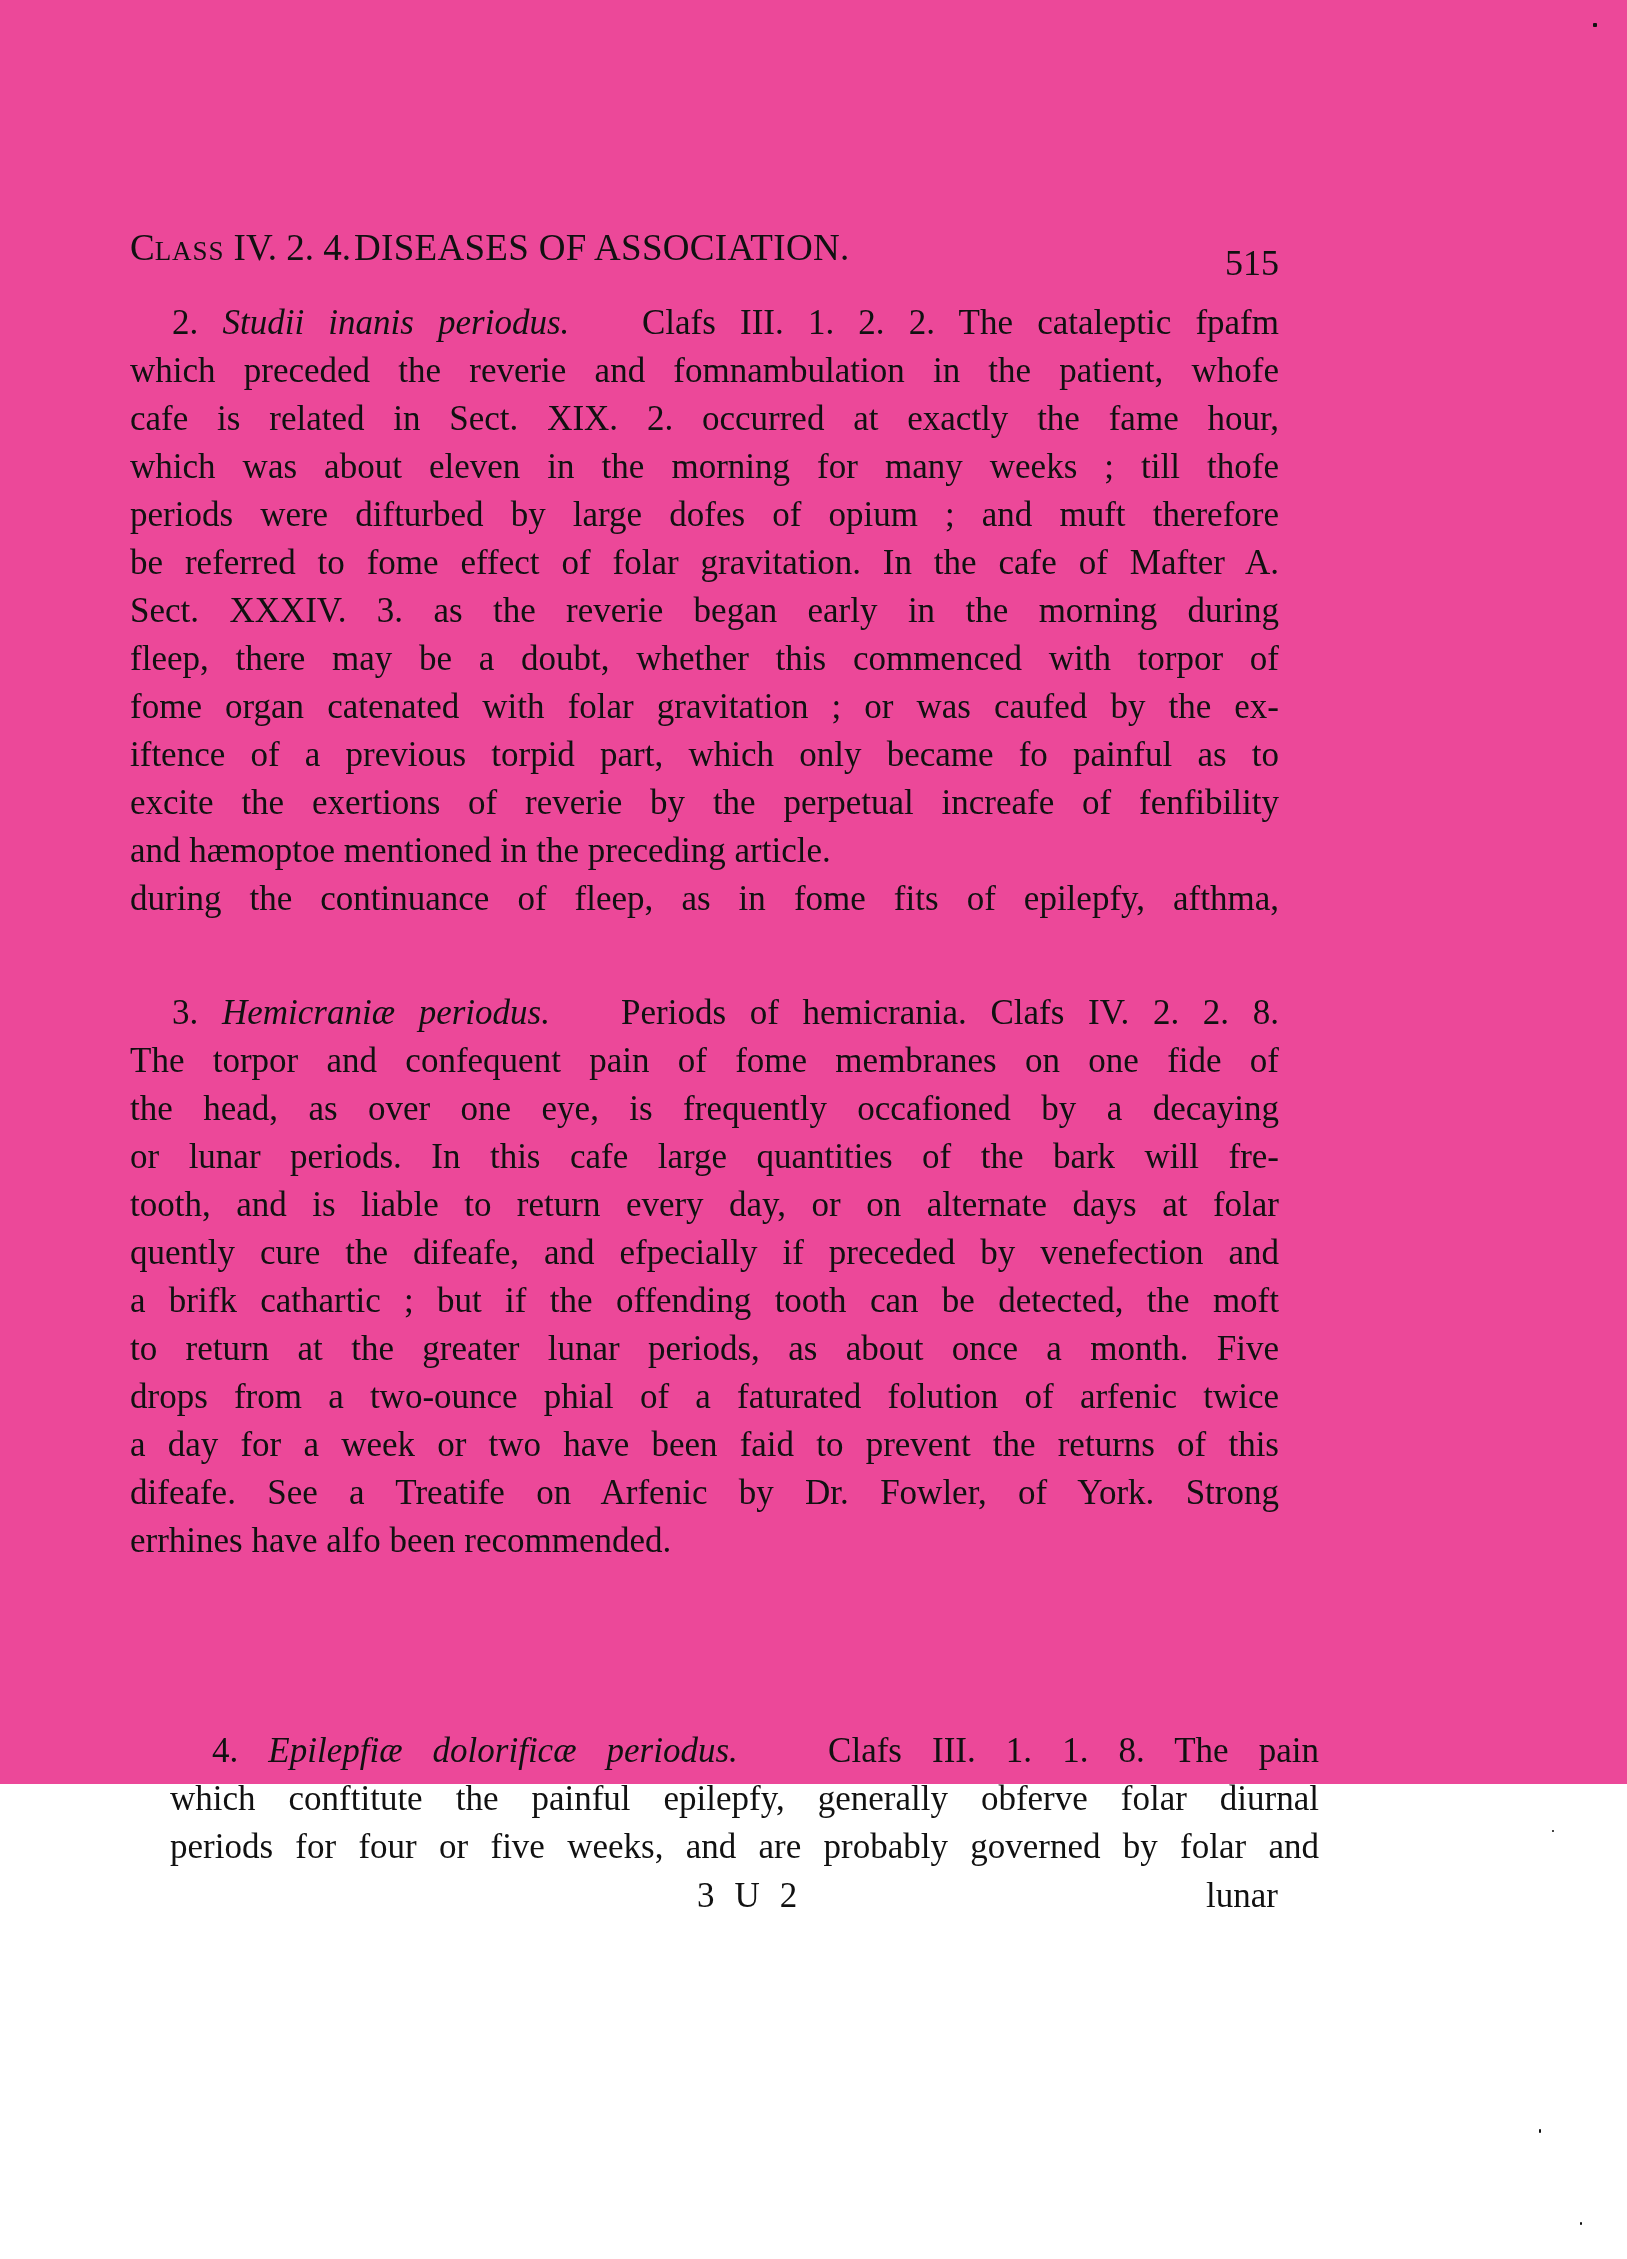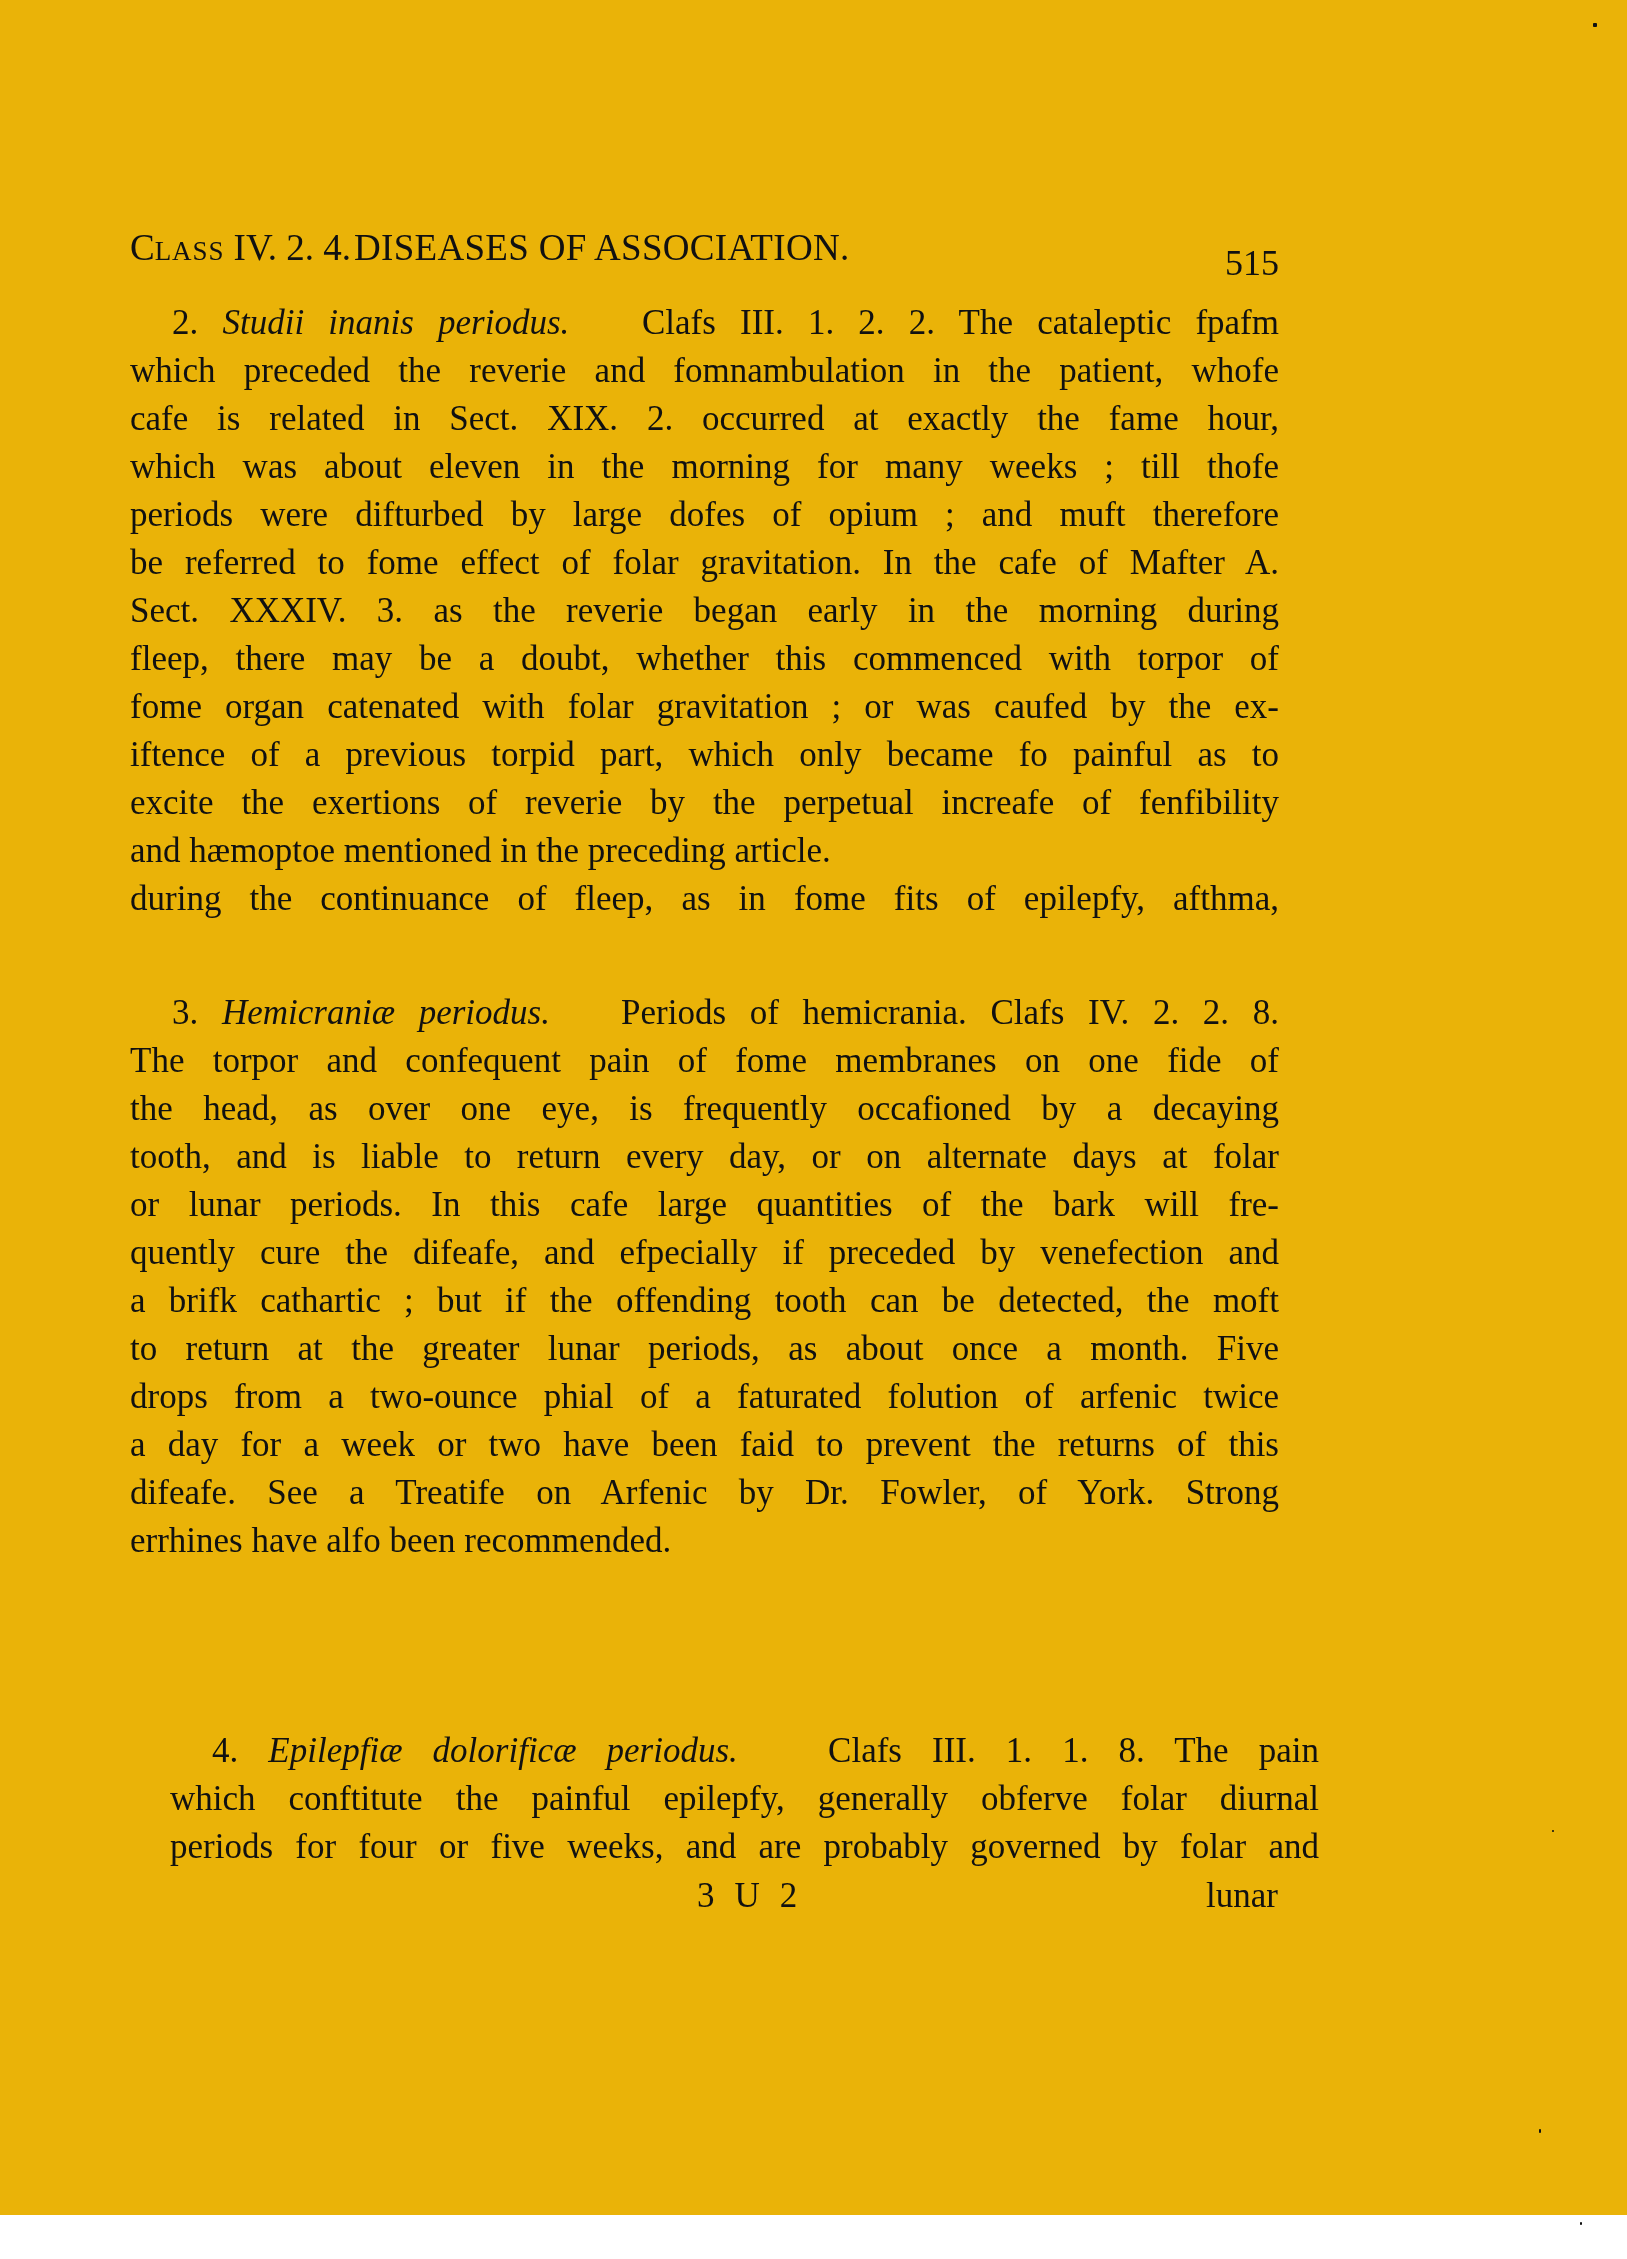--- a/index.html
+++ b/index.html
@@ -12,22 +12,22 @@
       height: 2260px;
       position: relative;
       overflow: hidden;
       font-family: "Liberation Serif", "DejaVu Serif", serif;
       color: #111111;
     }
     .page {
       position: absolute;
       left: 0; top: 0;
       width: 1627px;
-      height: 2215px;
-      background: #eab308;
+      height: 1784px;
+      background: #ec4899;
       text-decoration: underline;
     }
     
     .running-head {
       position: absolute;
       left: 130px;
       top: 224px;
       width: 1149px;
       height: 47px;
       font-size: 37px;
@@ -126,22 +126,22 @@
     <span class="line">iftence of a previous torpid part, which only became fo painful as to</span>
     <span class="line">excite the exertions of reverie by the perpetual increafe of fenfibility</span>
     <span class="line last">and hæmoptoe mentioned in the preceding article.</span>
     <span class="line">during the continuance of fleep, as in fome fits of epilepfy, afthma,</span>
   </div>
 
   <div class="text-block para-3">
     <span class="line first"><span>3.</span> <span class="latin">Hemicraniæ periodus.</span>&nbsp;&nbsp;&nbsp;<span>Periods of hemicrania.   Clafs IV. 2. 2. 8.</span></span>
     <span class="line">The torpor and confequent pain of fome membranes on one fide of</span>
     <span class="line">the head, as over one eye, is frequently occafioned by a decaying</span>
+    <span class="line">or lunar periods.  In this cafe large quantities of the bark will fre-</span>
     <span class="line">tooth, and is liable to return every day, or on alternate days at folar</span>
-    <span class="line">or lunar periods.  In this cafe large quantities of the bark will fre-</span>
     <span class="line">quently cure the difeafe, and efpecially if preceded by venefection and</span>
     <span class="line">a brifk cathartic ;  but if the offending tooth can be detected, the moft</span>
     <span class="line">to return at the greater lunar periods, as about once a month.   Five</span>
     <span class="line">drops from a two-ounce phial of a faturated folution of arfenic twice</span>
     <span class="line">a day for a week or two have been faid to prevent the returns of this</span>
     <span class="line">difeafe.   See a Treatife on Arfenic by Dr. Fowler, of York.  Strong</span>
     <span class="line last">errhines have alfo been recommended.</span>
   </div>
 
   <div class="text-block para-4">

